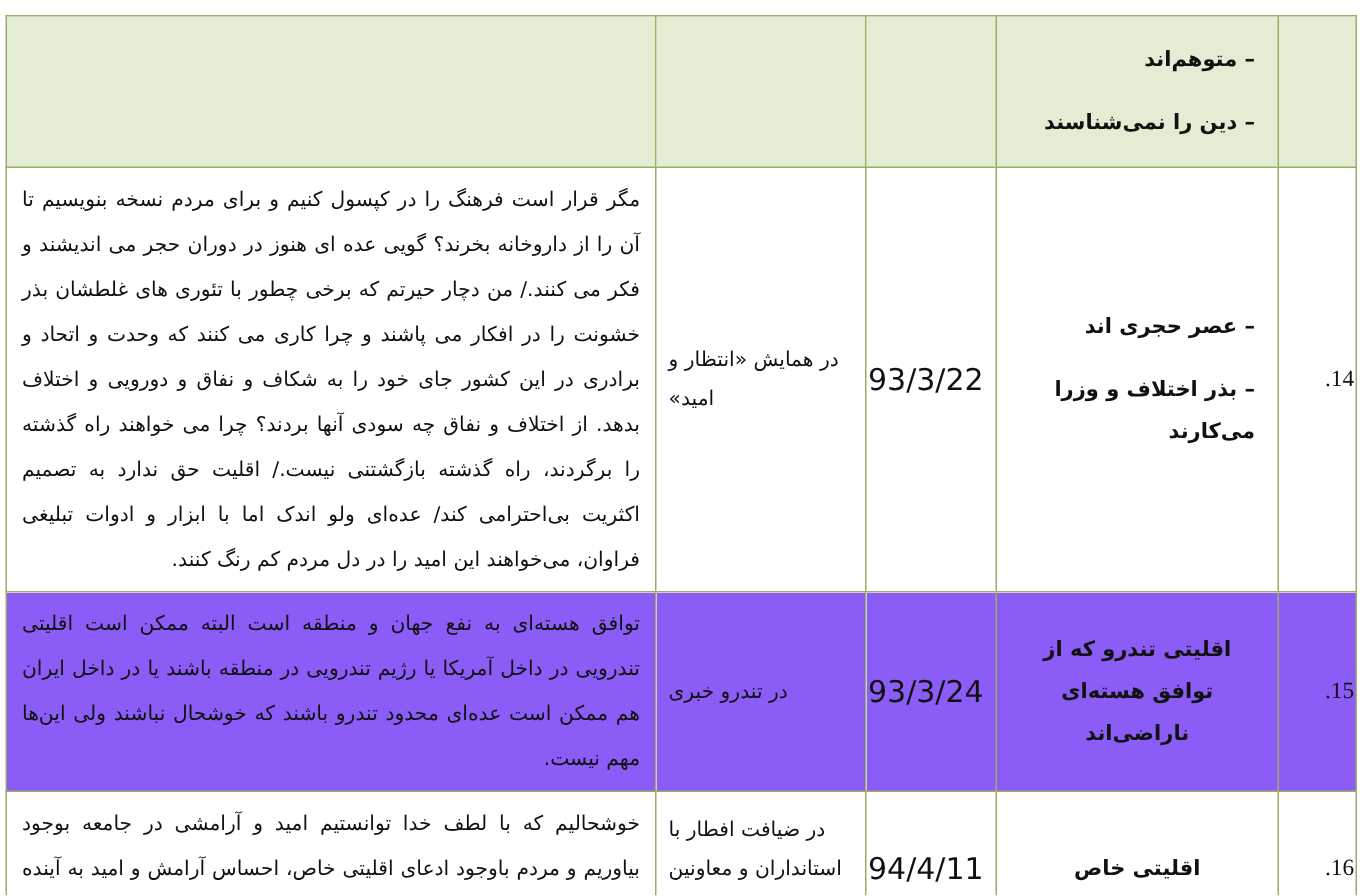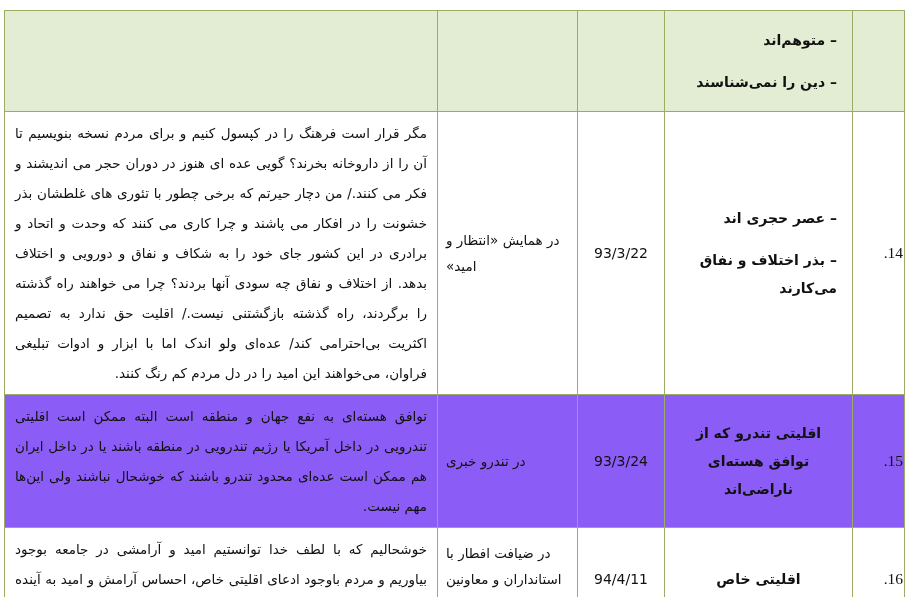--- a/index.html
+++ b/index.html
@@ -36,21 +36,21 @@
     font-size:15.5px;
   }
   td.cell-title{
     font-weight:bold;font-size:14px;line-height:28px;
   }
   .titles-list{text-align:right;padding:0 14px;}
   .titles-list .title-line{margin:14px 0;}
   .titles-center{text-align:center;padding:0 16px;}
   .titles-center .title-line{margin:4px 0;}
   td.cell-date{
-    direction:ltr;text-align:center;font-size:14px;
+    direction:ltr;text-align:left;font-size:20px;
   }
   td.cell-venue{
     text-align:left;font-size:13.5px;line-height:26px;padding:0 8px;
   }
   td.cell-quote{
     font-size:13.5px;line-height:30px;
     text-align:justify;padding:6px 10px;margin-top:12px;
   }
 </style>
 </head>
@@ -78,21 +78,21 @@
       <td class="cell-date"></td>
       <td class="cell-venue"></td>
       <td class="cell-quote"></td>
     </tr>
 
     <tr class="row-14">
       <td class="cell-num">.14</td>
       <td class="cell-title">
         <div class="titles-list">
           <div class="title-line">– عصر حجری اند</div>
-          <div class="title-line">– بذر اختلاف و نفاق می‌کارند</div>
+          <div class="title-line">– بذر اختلاف و وزرا می‌کارند</div>
         </div>
       </td>
       <td class="cell-date">93/3/22</td>
       <td class="cell-venue">در همایش «انتظار و امید»</td>
       <td class="cell-quote">مگر قرار است فرهنگ را در کپسول کنیم و برای مردم نسخه بنویسیم تا آن را از داروخانه بخرند؟ گویی عده ای هنوز در دوران حجر می اندیشند و فکر می کنند./ من دچار حیرتم که برخی چطور با تئوری های غلطشان بذر خشونت را در افکار می پاشند و چرا کاری می کنند که وحدت و اتحاد و برادری در این کشور جای خود را به شکاف و نفاق و دورویی و اختلاف بدهد. از اختلاف و نفاق چه سودی آنها بردند؟ چرا می خواهند راه گذشته را برگردند، راه گذشته بازگشتنی نیست./ اقلیت حق ندارد به تصمیم اکثریت بی‌احترامی کند/ عده‌ای ولو اندک اما با ابزار و ادوات تبلیغی فراوان، می‌خواهند این امید را در دل مردم کم رنگ کنند.</td>
     </tr>
 
     <tr class="row-15 banded">
       <td class="cell-num">.15</td>
       <td class="cell-title">

